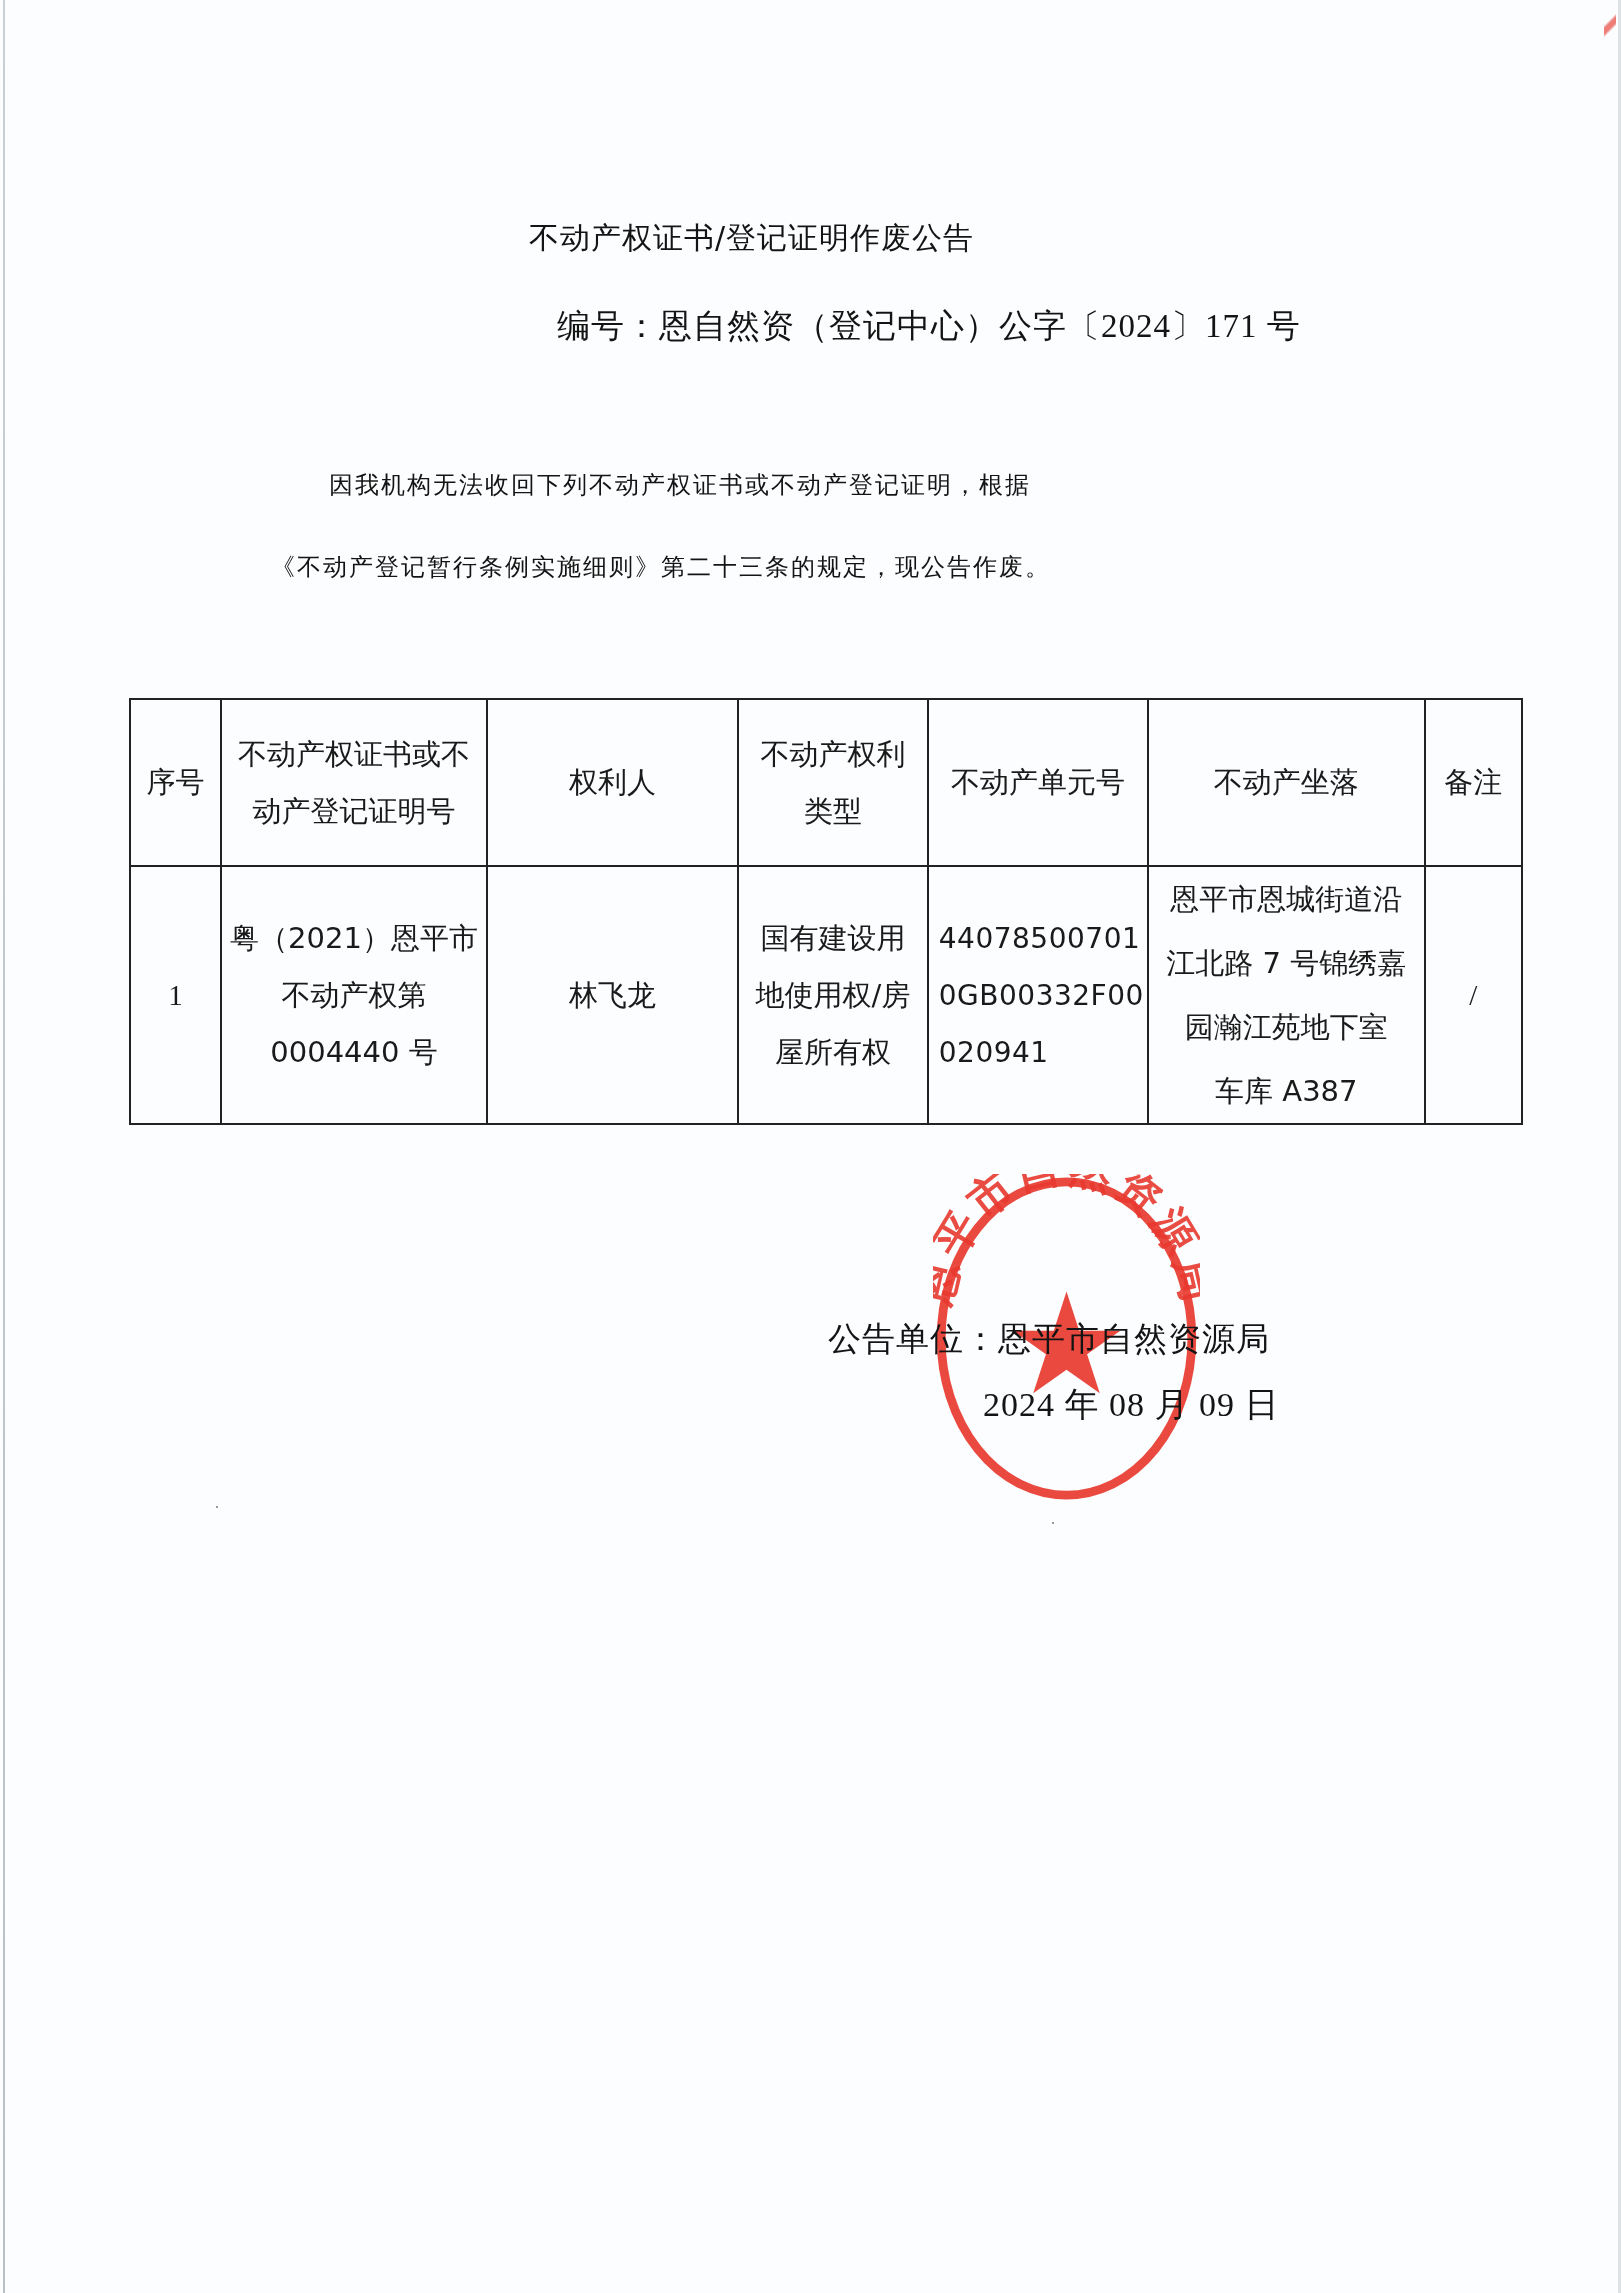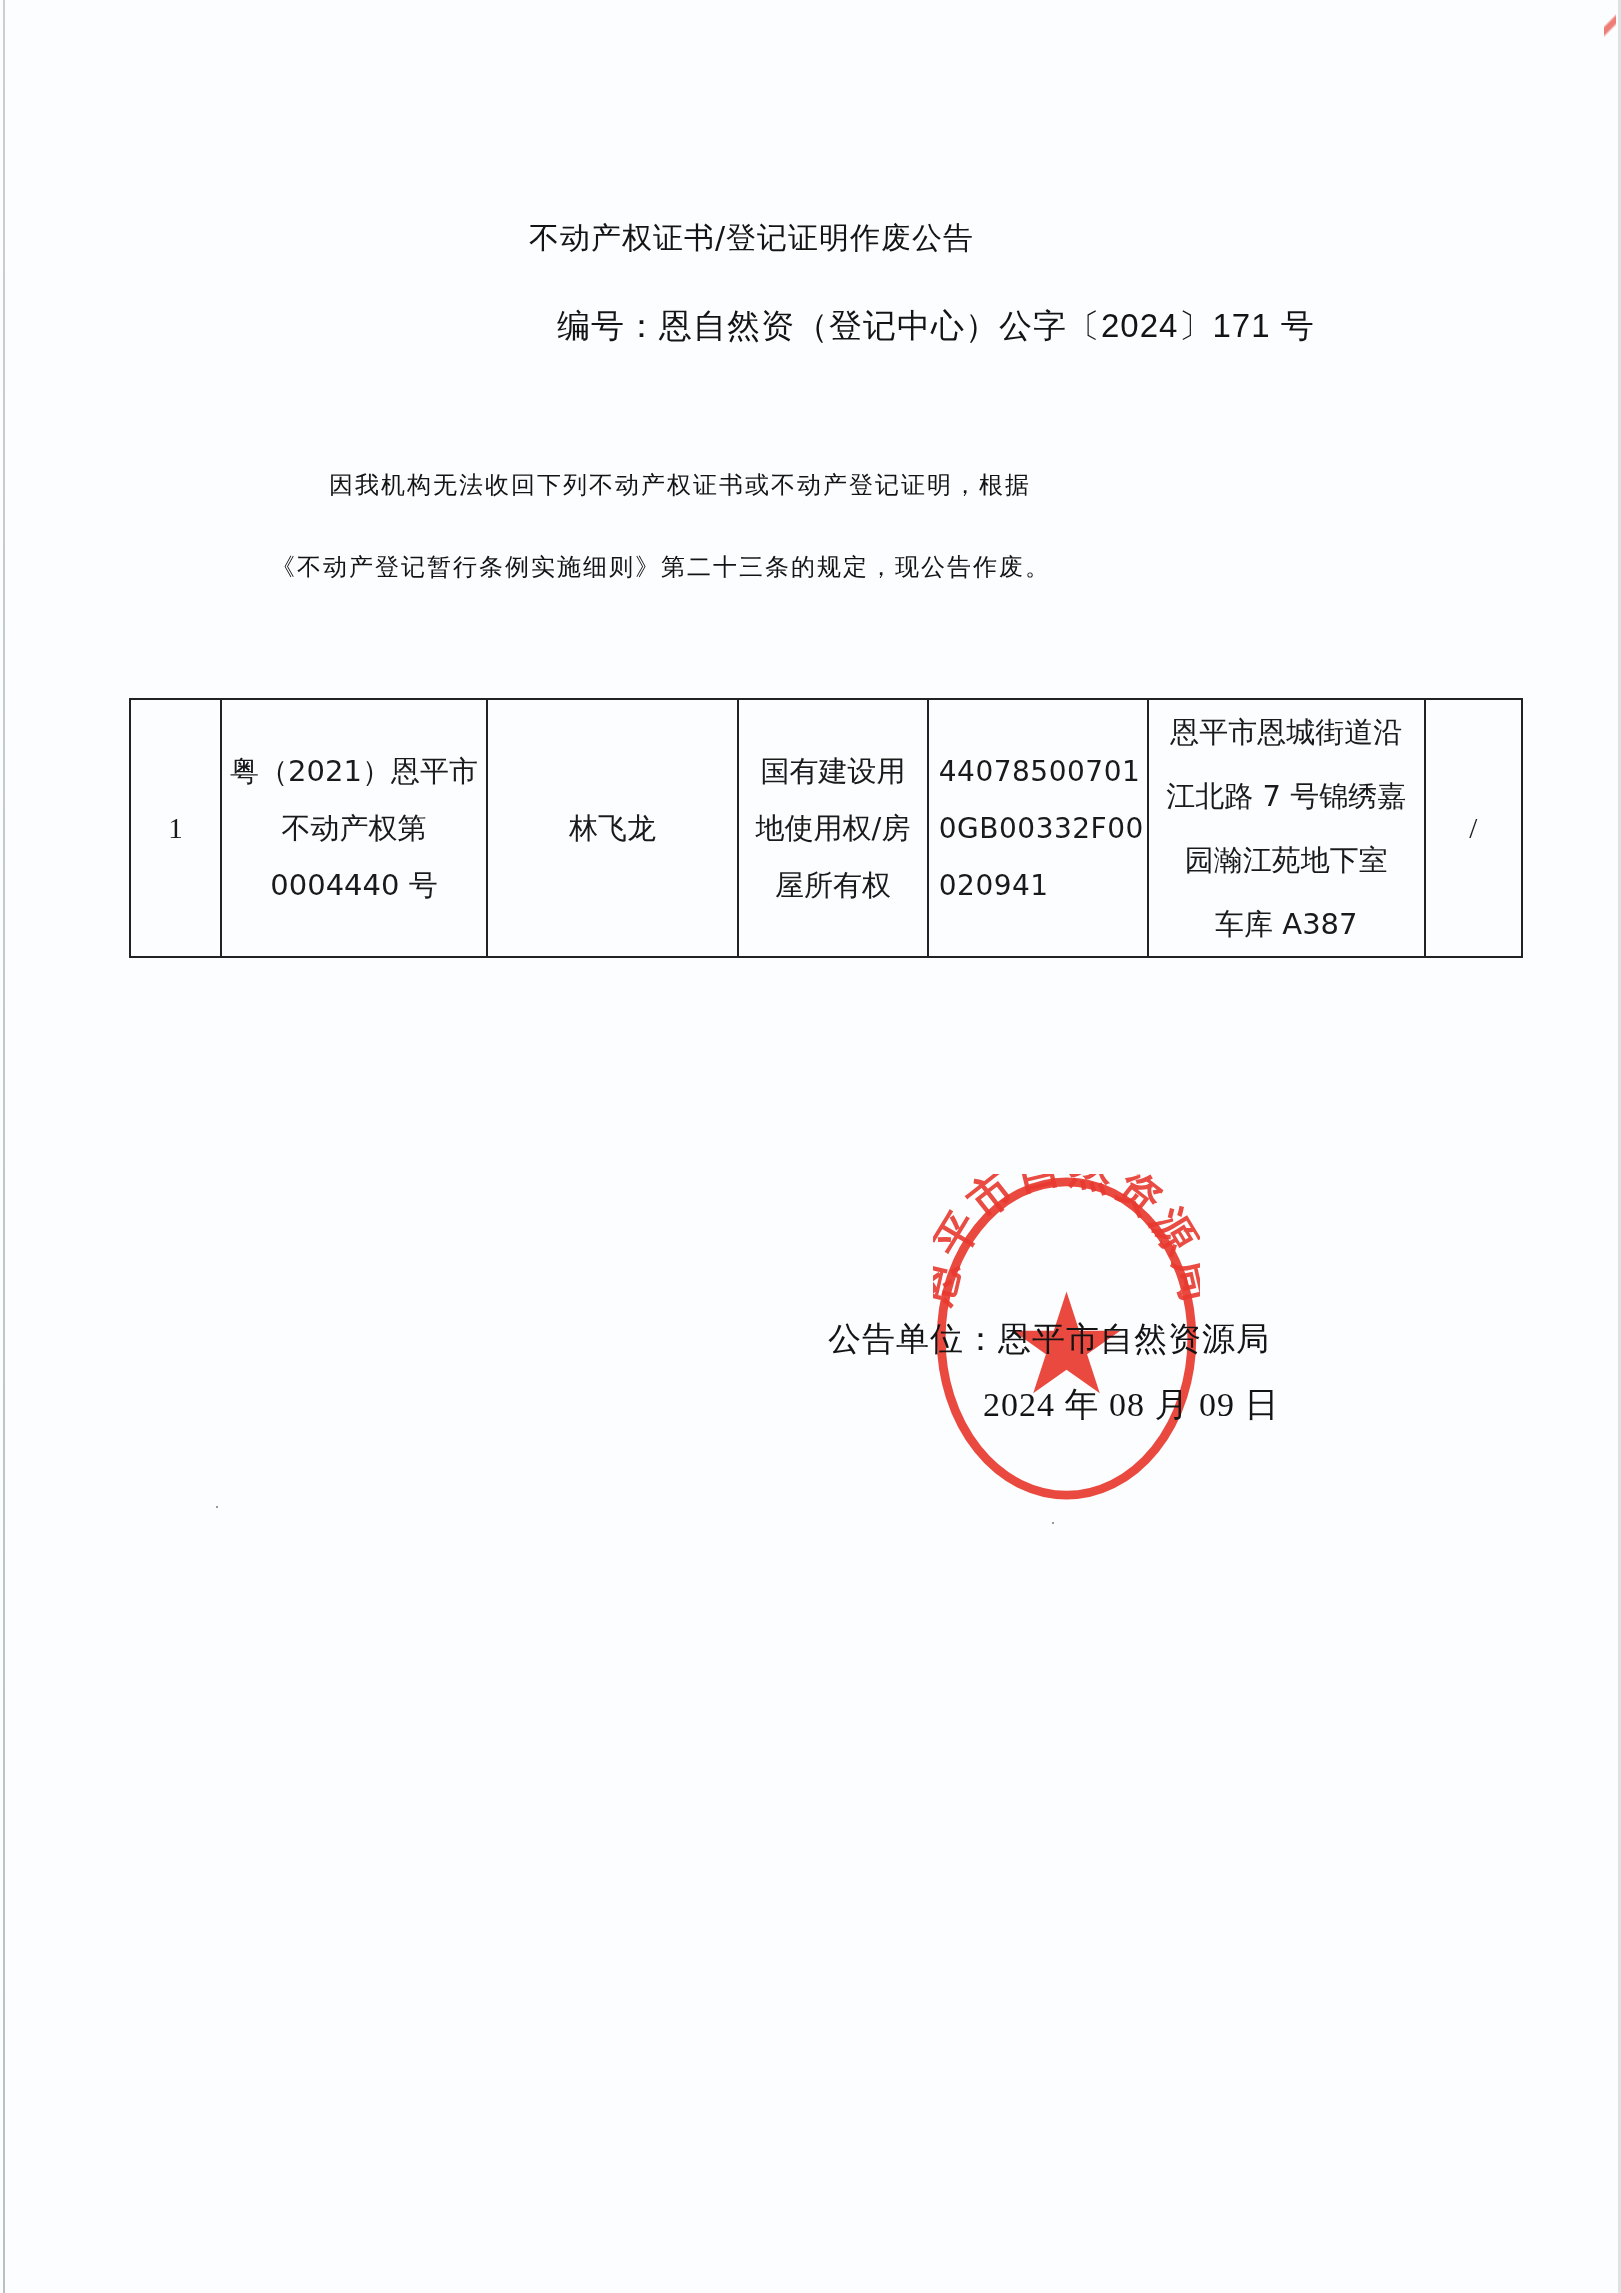--- a/index.html
+++ b/index.html
@@ -28,21 +28,21 @@
     .title {
       position: absolute; left: 529px; top: 218px;
       font-size: 30px; letter-spacing: 1px; white-space: nowrap;
       font-family: "DejaVu Sans", "Liberation Sans", sans-serif;
     }
     .doc-number {
       position: absolute; left: 557px; top: 304px;
       font-size: 33px; letter-spacing: 1px; white-space: nowrap;
       font-family: "DejaVu Sans", "Liberation Sans", sans-serif;
     }
-    .doc-number .num { font-family: Liberation Sans, sans-serif; }
+    .doc-number .num { font-family: Liberation Serif, serif; }
     .para {
       position: absolute; font-size: 24px; white-space: nowrap; letter-spacing: 2px;
       font-family: "DejaVu Sans", "Liberation Sans", sans-serif;
     }
     .para.l1 { left: 329px; top: 469px; }
     .para.l2 { left: 271px; top: 551px; }
 
     table.notice {
       position: absolute; left: 129px; top: 698px;
       border-collapse: collapse;
@@ -98,20 +98,35 @@
 
 <div class="doc-number">
   <span>编号：恩自然资（登记中心）公字</span><span class="num">〔2024〕</span><span class="num">171 号</span>
 </div>
 
 <div class="para l1">因我机构无法收回下列不动产权证书或不动产登记证明，根据</div>
 <div class="para l2">《不动产登记暂行条例实施细则》第二十三条的规定，现公告作废。</div>
 
 <table class="notice">
   <tbody>
+      <tr class="head">
+    <th class="c1">序号</th>
+    <th class="c2 cell-lines">
+      <span>不动产权证书或不</span>
+      <span>动产登记证明号</span>
+    </th>
+    <th class="c3">权利人</th>
+    <th class="c4 cell-lines">
+      <span>不动产权利</span>
+      <span>类型</span>
+    </th>
+    <th class="c5">不动产单元号</th>
+    <th class="c6">不动产坐落</th>
+    <th class="c7">备注</th>
+  </tr>
   <tr class="row">
     <td class="c1 serif">1</td>
     <td class="c2 cell-lines">
       <span>粤（2021）恩平市</span>
       <span>不动产权第</span>
       <span>0004440 号</span>
     </td>
     <td class="c3">林飞龙</td>
     <td class="c4 cell-lines">
       <span>国有建设用</span>

